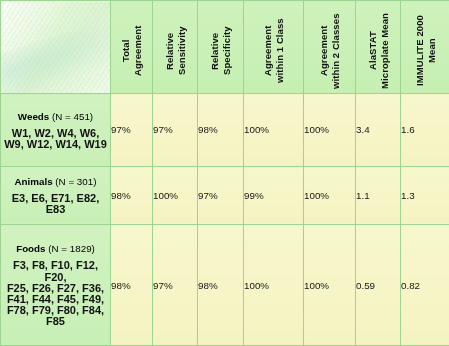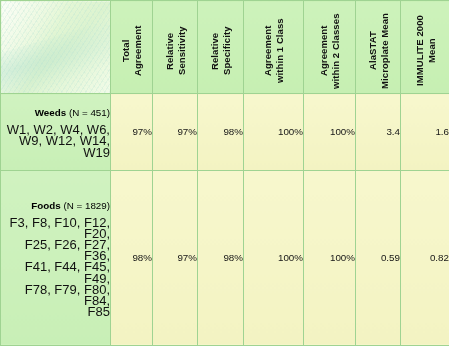--- a/index.html
+++ b/index.html
@@ -96,48 +96,49 @@
     display: flex;
     align-items: flex-end;
     justify-content: center;
   }
 
   
   td.group-cell {
     background: #ccf0bb;
     background-image: linear-gradient(180deg, #d0f2c0 0%, #c8efb6 100%);
     padding: 3px 5px 4px 6px;
-    text-align: right;
+    text-align: center;
     vertical-align: top;
     color: #111111;
   }
   .group-title {
     font-size: 9.8px;
     line-height: 13px;
     color: #000000;
     white-space: nowrap;
   }
   .group-title .gname {
     font-weight: bold;
   }
   .group-title .gcount {
     font-weight: normal;
   }
   .group-codes {
-    font-size: 13px;
+    font-size: 11px;
     line-height: 11.2px;
     color: #111111;
     margin-top: 5px;
     white-space: pre-line;
+    font-weight: bold;
   }
 
   td.data-cell {
     background: #f6f6c9;
     background-image: linear-gradient(180deg, #f7f7cd 0%, #f3f3c2 100%);
-    text-align: right;
+    text-align: left;
     font-size: 9.8px;
     font-weight: bold;
     color: #161616;
   }
 
   .row-weeds   { height: 52px; }
   .row-animals { height: 32px; }
   .row-trees   { height: 47px; }
   .row-grasses { height: 48px; }
   .row-foods   { height: 74px; }
@@ -220,20 +221,36 @@
       </td>
       <td class="data-cell">97%</td>
       <td class="data-cell">97%</td>
       <td class="data-cell">98%</td>
       <td class="data-cell">100%</td>
       <td class="data-cell">100%</td>
       <td class="data-cell">3.4</td>
       <td class="data-cell">1.6</td>
     </tr>
 
+    <tr class="row-animals">
+      <td class="group-cell">
+        <div class="group-title">
+          <span class="gname">Animals</span>
+          <span class="gcount">(N = 301)</span>
+        </div>
+        <div class="group-codes">E3, E6, E71, E82, E83</div>
+      </td>
+      <td class="data-cell">98%</td>
+      <td class="data-cell">100%</td>
+      <td class="data-cell">97%</td>
+      <td class="data-cell">99%</td>
+      <td class="data-cell">100%</td>
+      <td class="data-cell">1.1</td>
+      <td class="data-cell">1.3</td>
+    </tr>
 
 
 
     <tr class="row-foods">
       <td class="group-cell">
         <div class="group-title">
           <span class="gname">Foods</span>
           <span class="gcount">(N = 1829)</span>
         </div>
         <div class="group-codes">F3, F8, F10, F12, F20,

